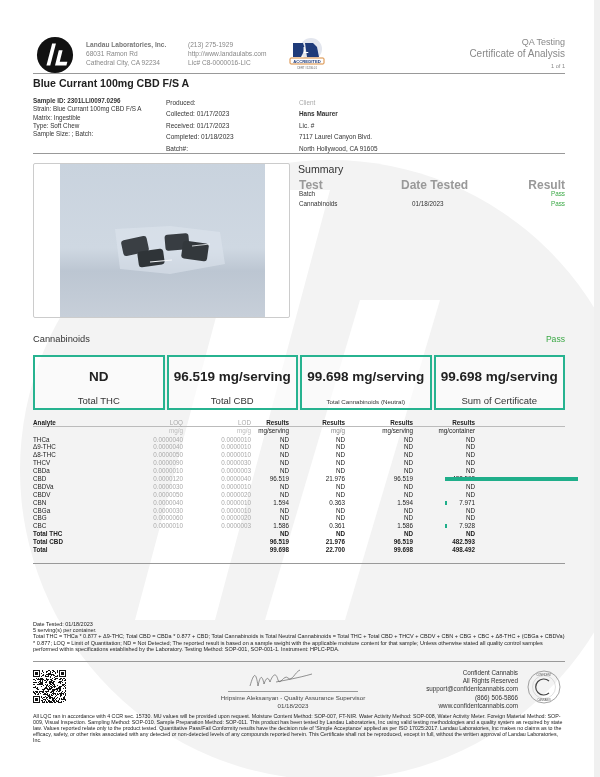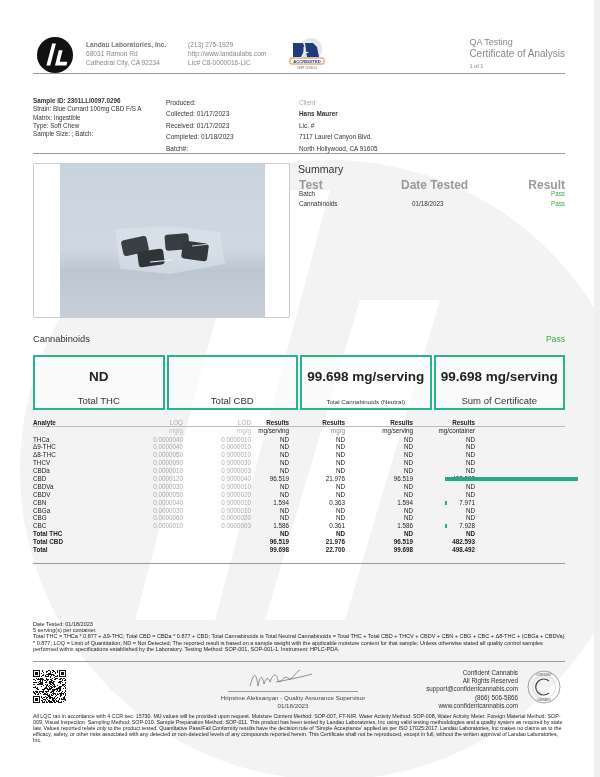--- a/index.html
+++ b/index.html
@@ -12,21 +12,21 @@
   .watermark { position: absolute; left: 0; top: 0; width: 600px; height: 777px; pointer-events: none; z-index: 0; }
 
   .content { position: absolute; left: 0; top: 0; width: 600px; height: 777px; z-index: 1; }
 
   
   .logo { position: absolute; left: 36px; top: 36px; width: 38px; height: 38px; }
   .lab-info { position: absolute; left: 86px; top: 40px; font-size: 6.6px; line-height: 9px; color: #888; }
   .lab-info .lab-name { color: #777; font-weight: bold; }
   .contact-info { position: absolute; left: 188px; top: 40px; font-size: 6.6px; line-height: 9px; color: #888; }
   .accred { position: absolute; left: 289px; top: 37px; width: 36px; height: 34px; }
-  .qa-block { position: absolute; right: 35px; top: 37px; color: #888; }
+  .qa-block { position: absolute; right: 35px; top: 37px; text-align: right; color: #888; }
   .qa-title { font-size: 9px; line-height: 11px; }
   .qa-sub { font-size: 10px; line-height: 12px; }
   .qa-page { font-size: 5.6px; line-height: 12px; }
   .hdr-line { position: absolute; left: 33px; width: 532px; top: 73px; height: 1px; background: #999; }
   .product-title { position: absolute; left: 33px; top: 77px; font-size: 10.6px; font-weight: bold; color: #222; }
 
   
   .sample-info { position: absolute; left: 33px; top: 97px; font-size: 6.3px; line-height: 8.3px; color: #333; }
   .sample-info .sid { font-weight: bold; }
   .dates-info { position: absolute; left: 166px; top: 97px; font-size: 6.5px; line-height: 11.4px; color: #333; }
@@ -136,20 +136,21 @@
       <text x="18" y="32" font-size="2.8" text-anchor="middle" fill="#666" font-family="Liberation Sans, sans-serif">CERT #5236.01</text>
     </svg>
 
     <div class="qa-block">
       <div class="qa-title">QA Testing</div>
       <div class="qa-sub">Certificate of Analysis</div>
       <div class="qa-page">1 of 1</div>
     </div>
 
     <div class="hdr-line"></div>
+    <div class="product-title">Blue Currant 100mg CBD F/S A</div>
 
     <div class="sample-info">
       <div class="sid">Sample ID: 2301LLI0097.0296</div>
       <div>Strain: Blue Currant 100mg CBD F/S A</div>
       <div>Matrix: Ingestible</div>
       <div>Type: Soft Chew</div>
       <div>Sample Size: ; Batch:</div>
     </div>
 
     <div class="dates-info">
@@ -202,20 +203,21 @@
 
     <div class="cann-title">Cannabinoids</div>
     <div class="cann-pass">Pass</div>
 
     <div class="cards">
       <div class="card">
         <div class="val">ND</div>
         <div class="lbl">Total THC</div>
       </div>
       <div class="card">
+        <div class="val">96.519 mg/serving</div>
         <div class="lbl">Total CBD</div>
       </div>
       <div class="card">
         <div class="val">99.698 mg/serving</div>
         <div class="lbl small">Total Cannabinoids (Neutral)</div>
       </div>
       <div class="card">
         <div class="val">99.698 mg/serving</div>
         <div class="lbl">Sum of Certificate</div>
       </div>

